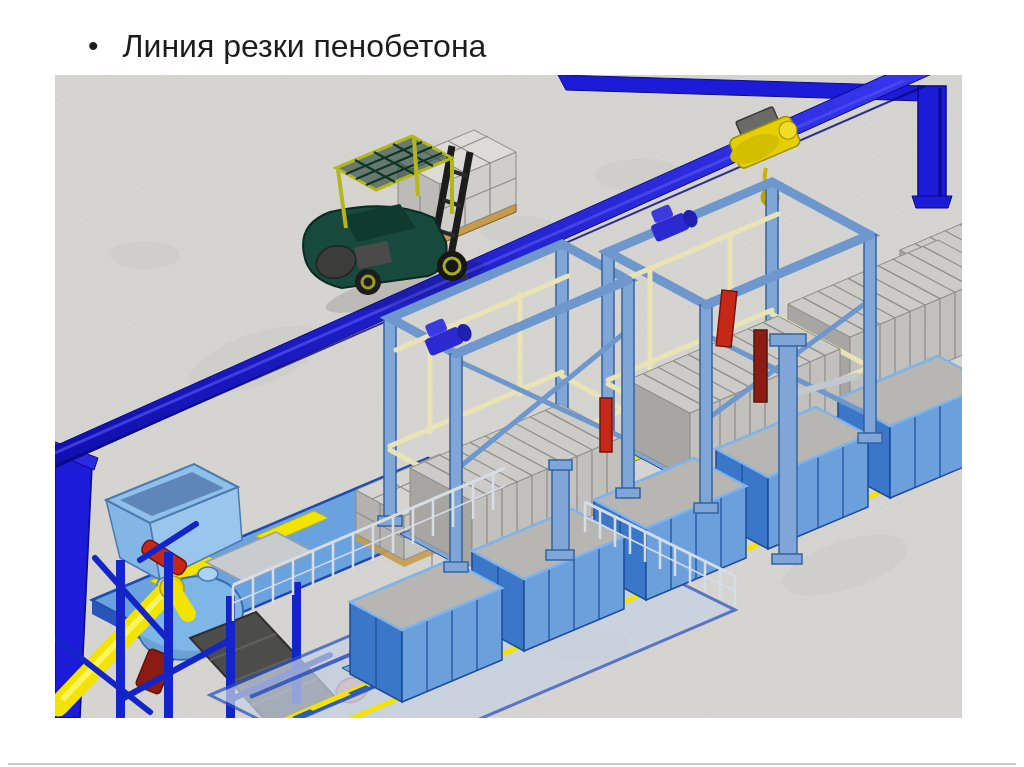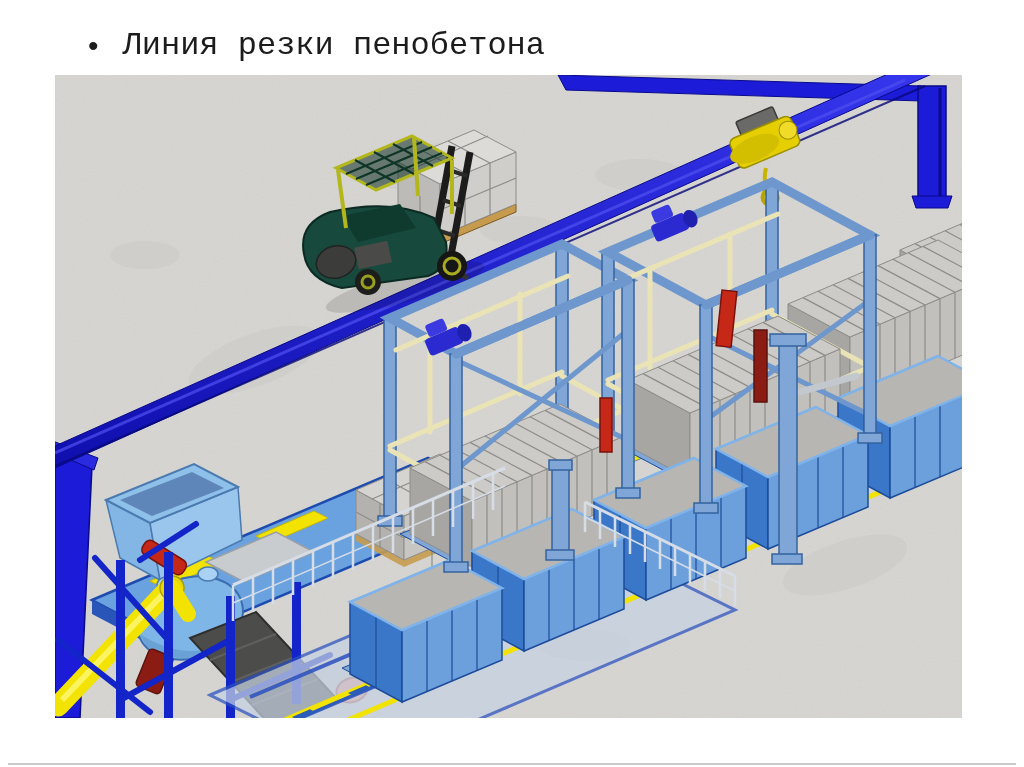--- a/index.html
+++ b/index.html
@@ -1,20 +1,20 @@
 <!DOCTYPE html>
 <html style="--bg: #ffffff; --title: #1c1c1c; --footline: #cbcbcb; --floor: #d8d7d4; --beam: #1b1bd8; --beamDark: #0a0a8a; --beamLite: #5050f2; --frameBlue: #1325c8; --steel: #6d97cd; --steelFill: #7fa6d6; --steelDark: #35639f; --cream: #e9e3b6; --creamDark: #b7ae7c; --royal: #2a2ad0; --moldFrontL: #3a77c8; --moldFrontR: #6ba0dd; --moldDark: #1d4c9a; --moldRim: #2a5cb8; --blockFront: #a8a6a2; --blockSide: #c2c0bc; --blockTop: #cdcbc7; --blockLine: #8e8c88; --yellow: #f2e300; --yellowDark: #c7b900; --hoistYellow: #e6cf00; --forkGreen: #174a3d; --forkGreenDark: #0c2a22; --cageYellow: #b3b71c; --red: #c62818; --maroon: #8b1c14; --pink: #e89a92; --conveyor: #4c4c4a; --deck: #6aa2df; --hopper: #8fc0ea; --drum: #7fb6e8; --fence: #c6d2e2; --railing: #d7dde6;"><head>
 <meta charset="utf-8">
 <style>
   html,body{margin:0;padding:0;background:#fff;}
   .slide{position:relative;width:1024px;height:767px;background:var(--bg);overflow:hidden;
          font-family:"Liberation Sans","DejaVu Sans",sans-serif;}
   .title-row{position:absolute;left:88px;top:26px;display:flex;align-items:flex-start;color:var(--title);}
   .bullet{font-size:30px;line-height:40px;margin-right:24px;}
-  .title-text{font-size:32px;line-height:40px;letter-spacing:0;font-family:Liberation Mono, monospace;}
+  .title-text{font-size:32px;line-height:40px;letter-spacing:0;}
   .photo{position:absolute;left:55px;top:75px;width:907px;height:643px;}
   .footer-line{position:absolute;left:8px;right:8px;top:763px;height:2px;background:var(--footline);}
   .stc{fill:var(--steelFill);stroke:var(--steelDark);stroke-width:1.5;}
   .st{stroke:var(--steel);stroke-width:9;stroke-linecap:round;fill:none;}
   .st5{stroke:var(--steel);stroke-width:5;stroke-linecap:round;fill:none;}
   .cr{stroke:var(--cream);stroke-width:5;stroke-linecap:round;fill:none;}
   .yr{stroke:var(--yellow);stroke-width:5;fill:none;}
   .rl{stroke:var(--moldRim);stroke-width:2;fill:none;}
   .frame{stroke:var(--frameBlue);stroke-linecap:round;fill:none;}
   .rpost{stroke:var(--railing);stroke-width:2.5;}

